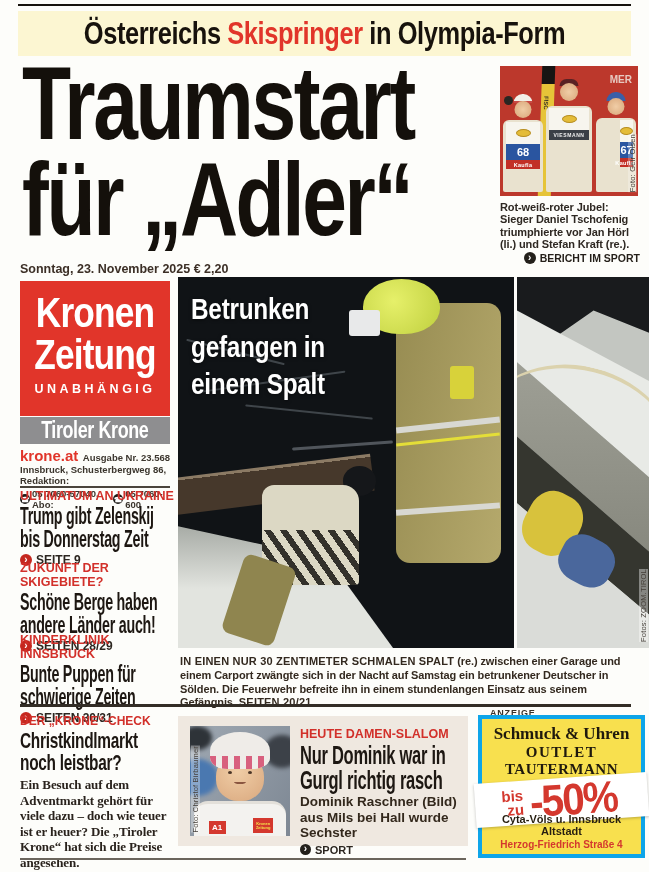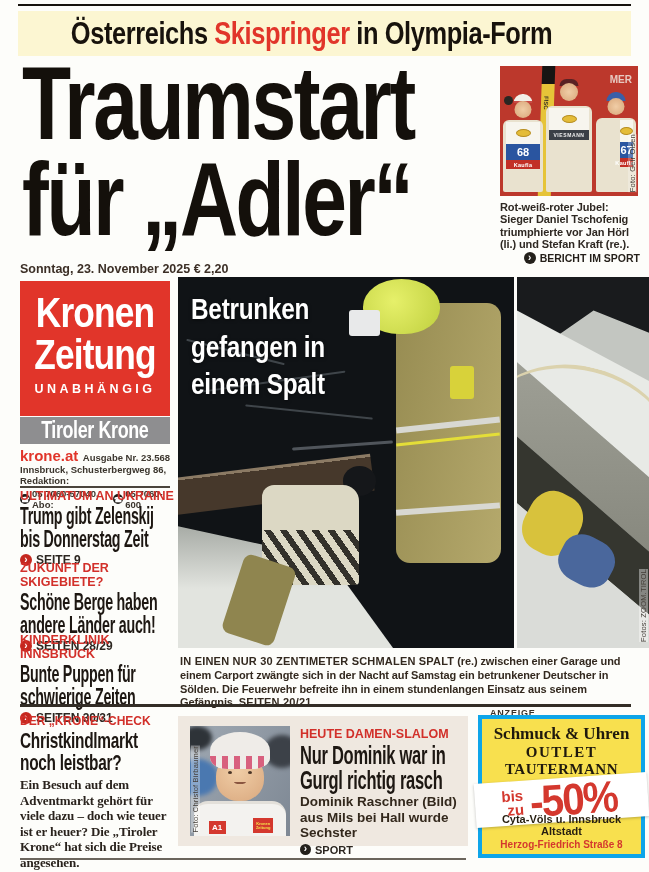--- a/index.html
+++ b/index.html
@@ -5,21 +5,21 @@
   html,body{margin:0;padding:0;background:#e8e8e8;}
   *{box-sizing:border-box;}
   #stage{position:relative;width:649px;height:872px;background:#fdfdfa;overflow:hidden;
          font-family:"Liberation Sans",sans-serif;color:#2b241d;margin:0 auto;}
   .abs{position:absolute;}
   .cond{display:inline-block;transform-origin:left top;white-space:nowrap;}
   .ccenter{display:inline-block;transform-origin:center center;white-space:nowrap;}
 
   
   .topline{left:18px;top:4px;width:613px;height:2px;background:#16120d;}
-  .banner{left:18px;top:11px;width:613px;height:45px;background:#fcf6d2;display:flex;align-items:center;justify-content:flex-start;}
+  .banner{left:18px;top:11px;width:613px;height:45px;background:#fcf6d2;display:flex;align-items:center;justify-content:center;}
   .banner-text{font-size:31px;font-weight:800;color:#17120c;transform:scaleX(0.82);letter-spacing:-0.5px;}
   .banner-red{color:#e1352a;}
 
   
   .headline{left:22px;top:56px;line-height:0.93;color:#14100b;font-weight:800;}
   .headline .cond{font-size:103px;letter-spacing:-3px;transform:scaleX(0.78);display:block;}
 
   
   .jumpers{left:500px;top:66px;width:138px;height:130px;background:#bc382c;overflow:hidden;}
   .jp-walltext{right:6px;top:8px;font-size:10px;font-weight:800;color:#efe2da;opacity:.85;}
@@ -355,16 +355,16 @@
     <div class="ad2">OUTLET</div>
     <div class="ad3">TAUTERMANN</div>
     <div class="adbanner">
       <div class="biszu">
         <span>bis</span>
         <span>zu</span>
       </div>
       <div class="discount">-50%</div>
     </div>
     <div class="adaddr1">Cyta-Völs u. Innsbruck Altstadt</div>
-    <div class="adaddr2">Herzog-Friedrich Straße 8</div>
+    <div class="adaddr2">Herzog-Friedrich Straße 4</div>
   </div>
 
 </div>
 
 </body></html>

